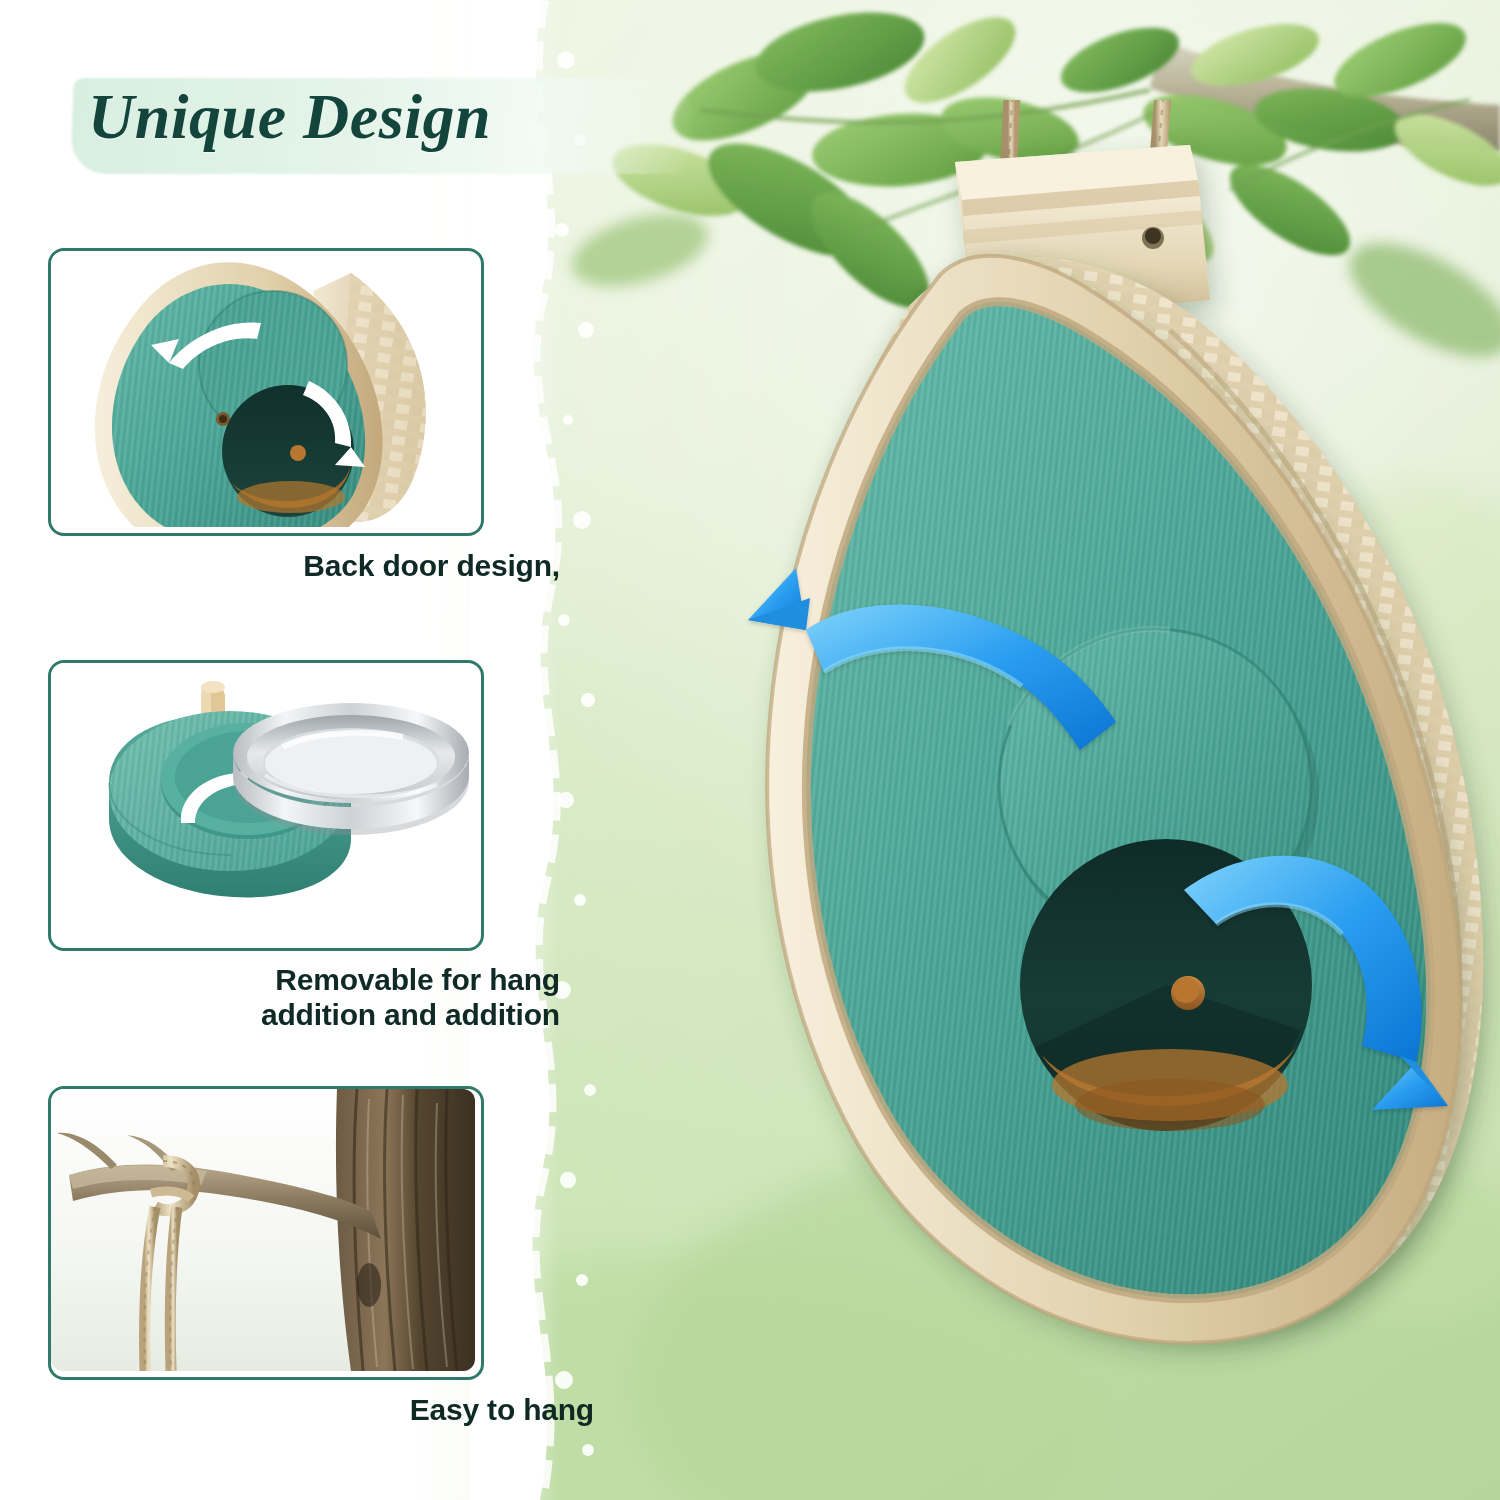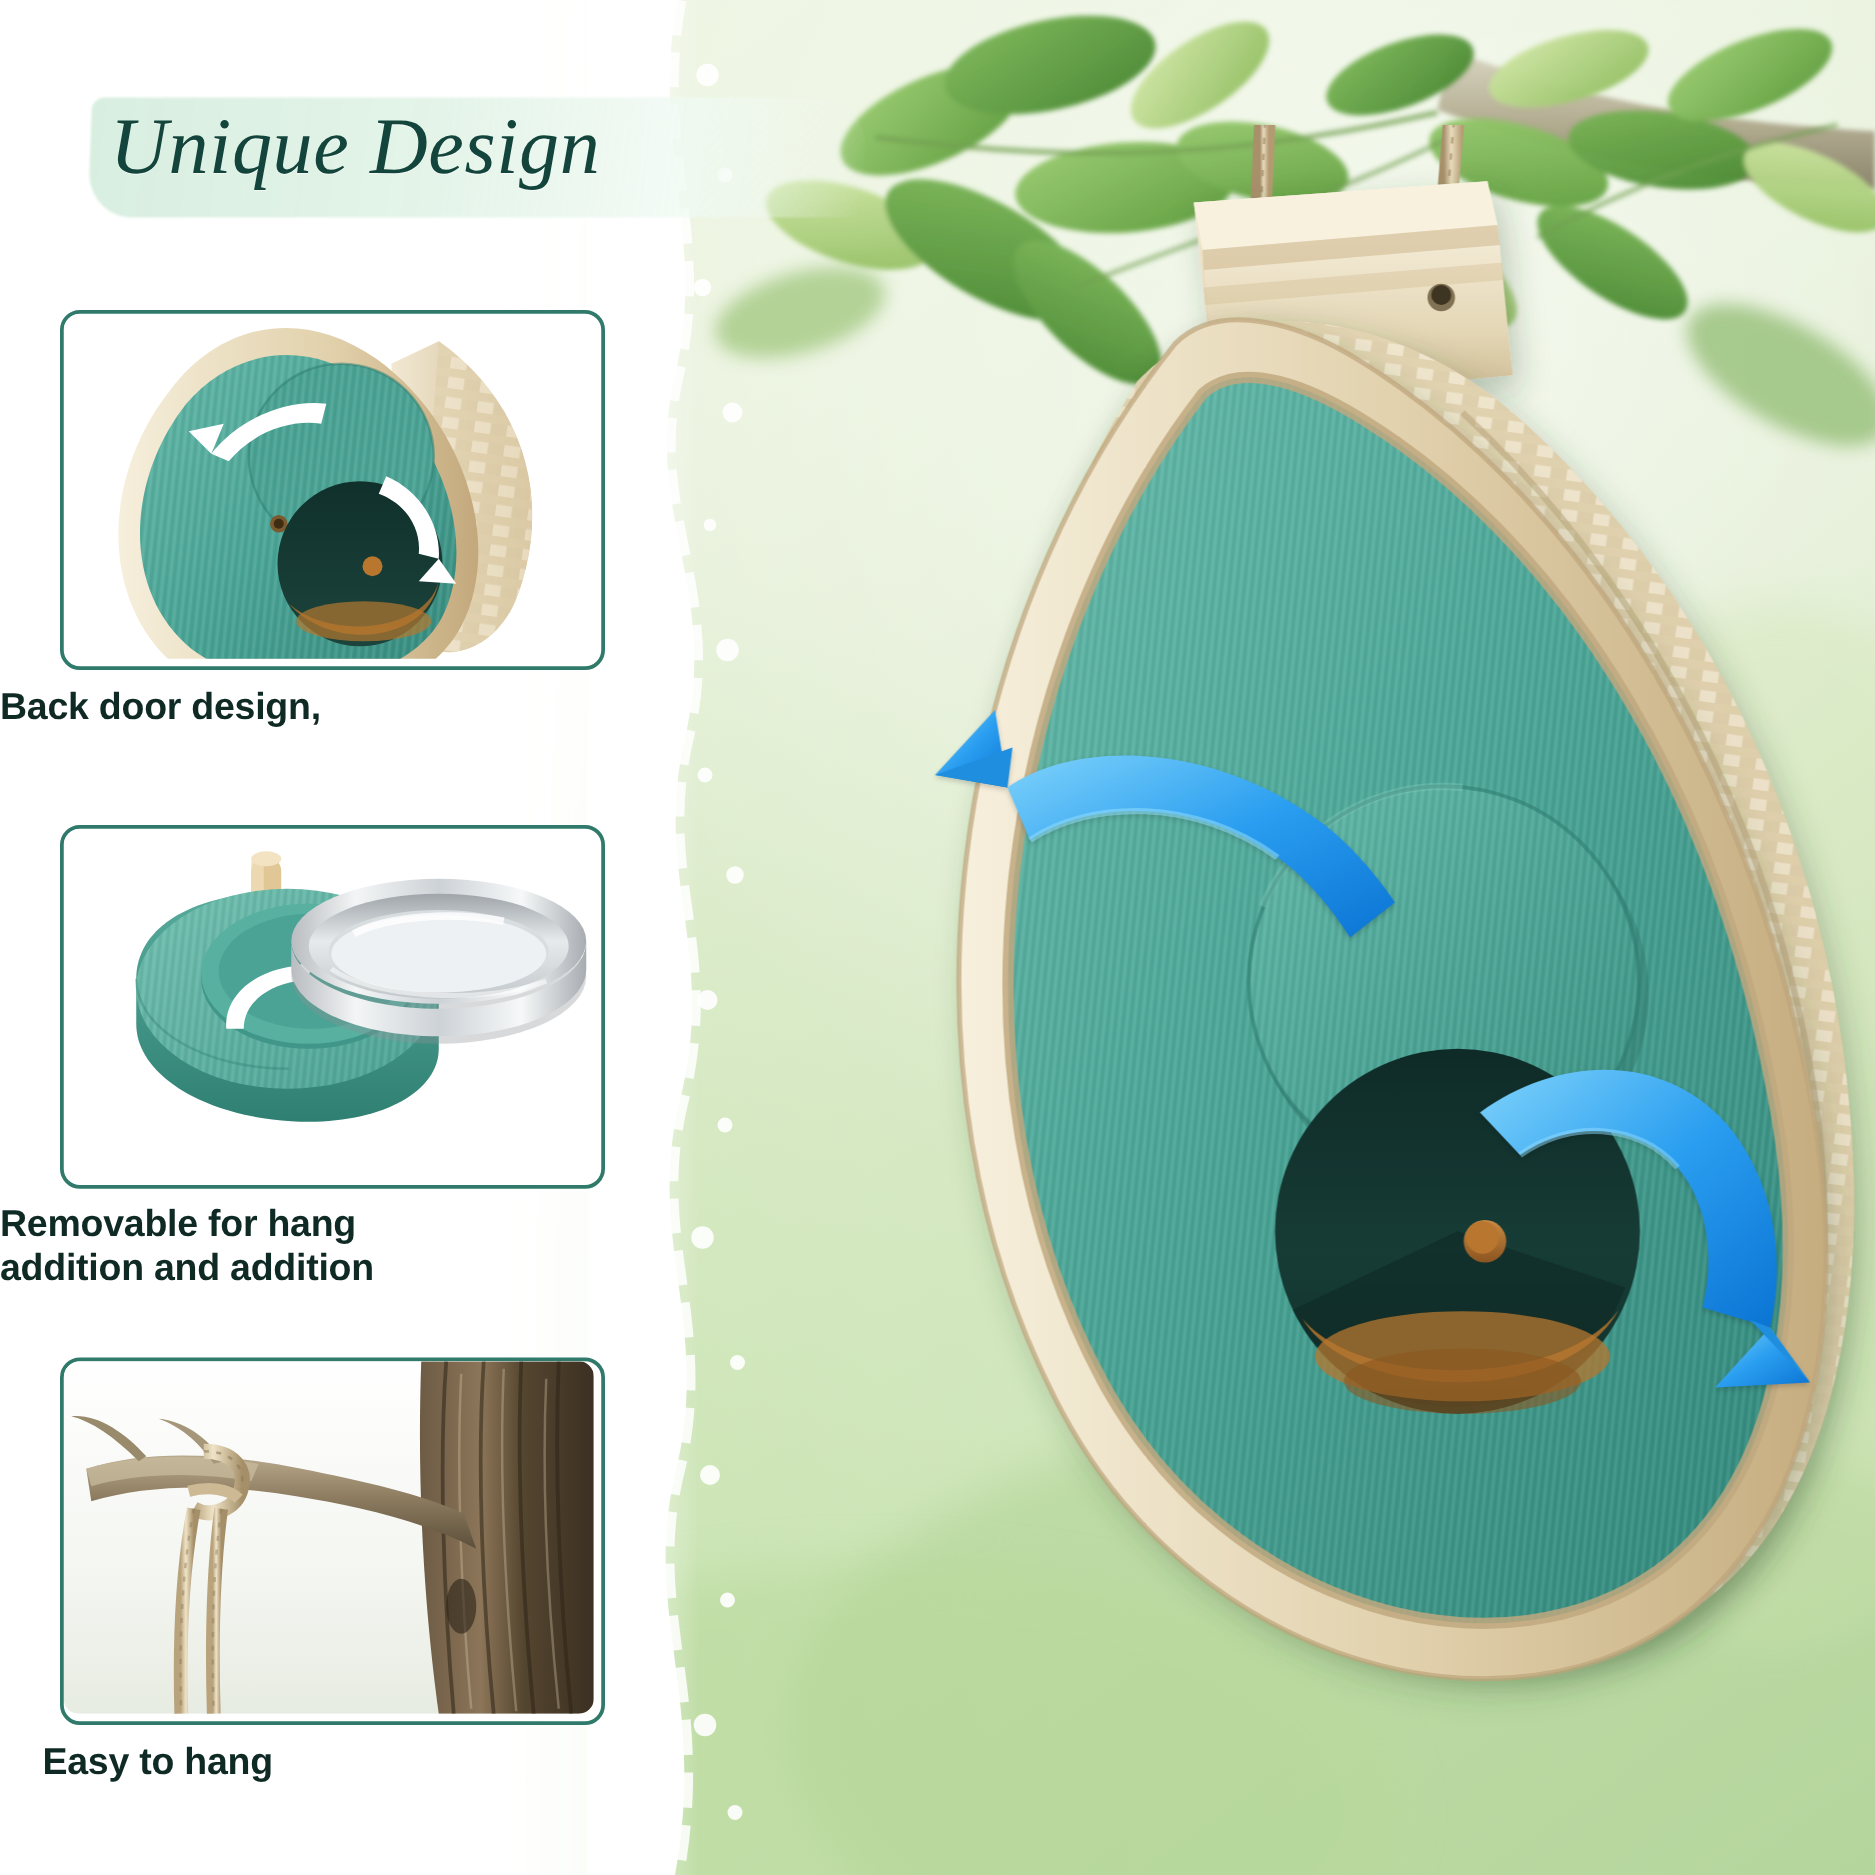--- a/index.html
+++ b/index.html
@@ -34,36 +34,37 @@
   .headline-brush{
     position:absolute;left:0;top:6px;width:620px;height:96px;
     background:linear-gradient(95deg,rgba(214,238,223,.95) 0%,rgba(226,243,231,.9) 45%,rgba(240,250,243,.75) 78%,rgba(255,255,255,0) 100%);
     border-radius:10px 40px 14px 36px;
     transform:skewX(-2deg);
     filter:blur(1px);
   }
   .headline{
     position:absolute;left:16px;top:8px;
     font-family:"Liberation Serif", serif;
-    font-weight:400;font-style:italic;
+    font-weight:700;font-style:italic;
     font-size:64px;letter-spacing:.5px;
     color:#13453c;
     text-shadow:0 1px 0 rgba(255,255,255,.6);
   }
   
   .card{
     position:absolute;left:48px;width:430px;
     border:3px solid #2f7a6a;border-radius:16px;
     background:#ffffff;overflow:hidden;
   }
   .card-img{position:absolute;inset:0;overflow:hidden;border-radius:12px;}
   .caption{
-    position:absolute;left:0;width:512px;text-align:left;
+    position:absolute;left:0;width:512px;text-align:right;
     font-size:30px;font-weight:700;color:#0f2a24;line-height:1.18;
     letter-spacing:-.2px;
+    padding-left:48px;
   }
   
   #card1{top:248px;height:282px;}
   #cap1{top:548px;}
   
   #card2{top:660px;height:285px;}
   #cap2{top:962px;}
   
   #card3{top:1086px;height:288px;}
   #cap3{top:1392px;margin-left:34px;}

